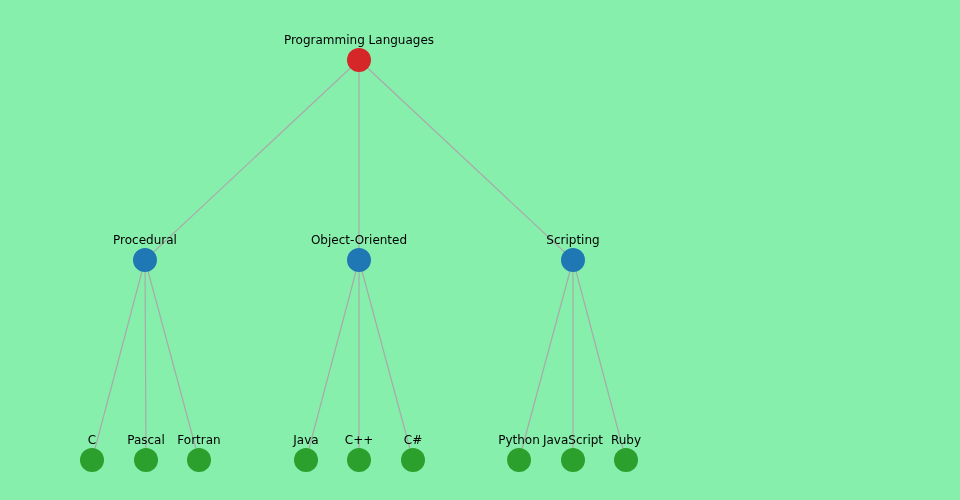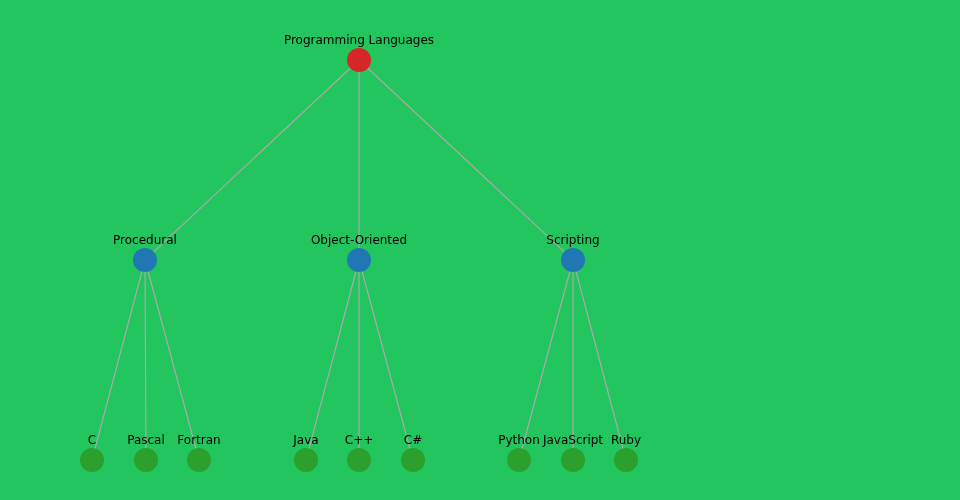--- a/index.html
+++ b/index.html
@@ -8,21 +8,21 @@
     background: #ffffff;
     width: 960px;
     height: 500px;
     overflow: hidden;
     font-family: "DejaVu Sans", "Liberation Sans", sans-serif;
   }
   .stage {
     position: relative;
     width: 960px;
     height: 500px;
-    background: #22c55e;
+    background: #86efac;
   }
   svg text {
     font-family: "DejaVu Sans", "Liberation Sans", sans-serif;
     fill: #000000;
   }
 </style>
 </head>
 <body>
 
 <div class="stage">

